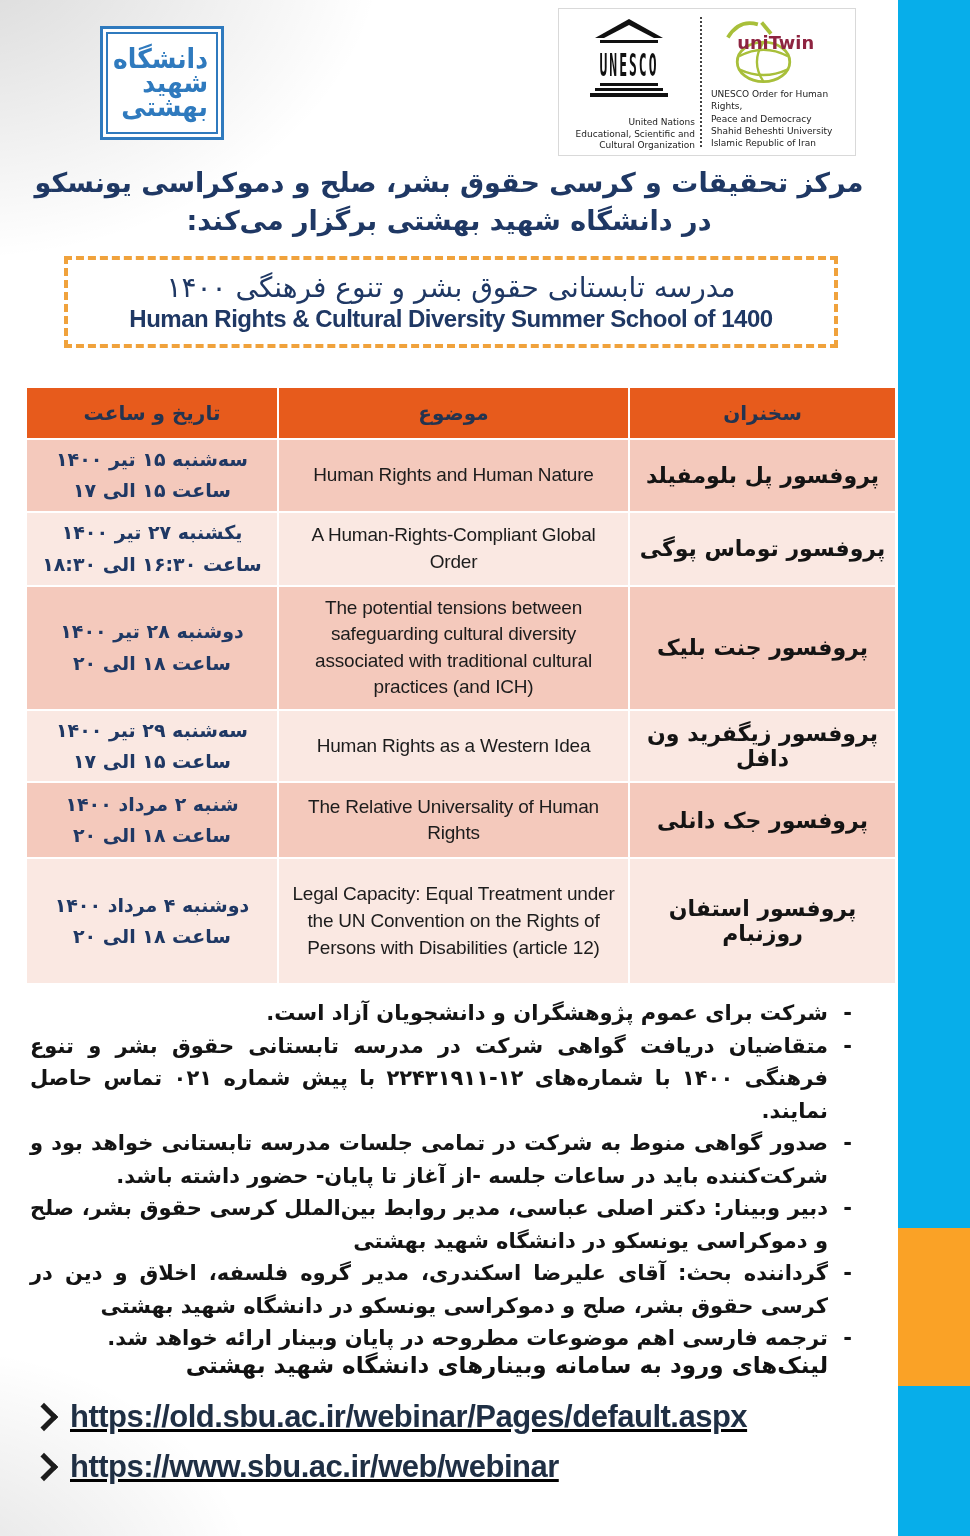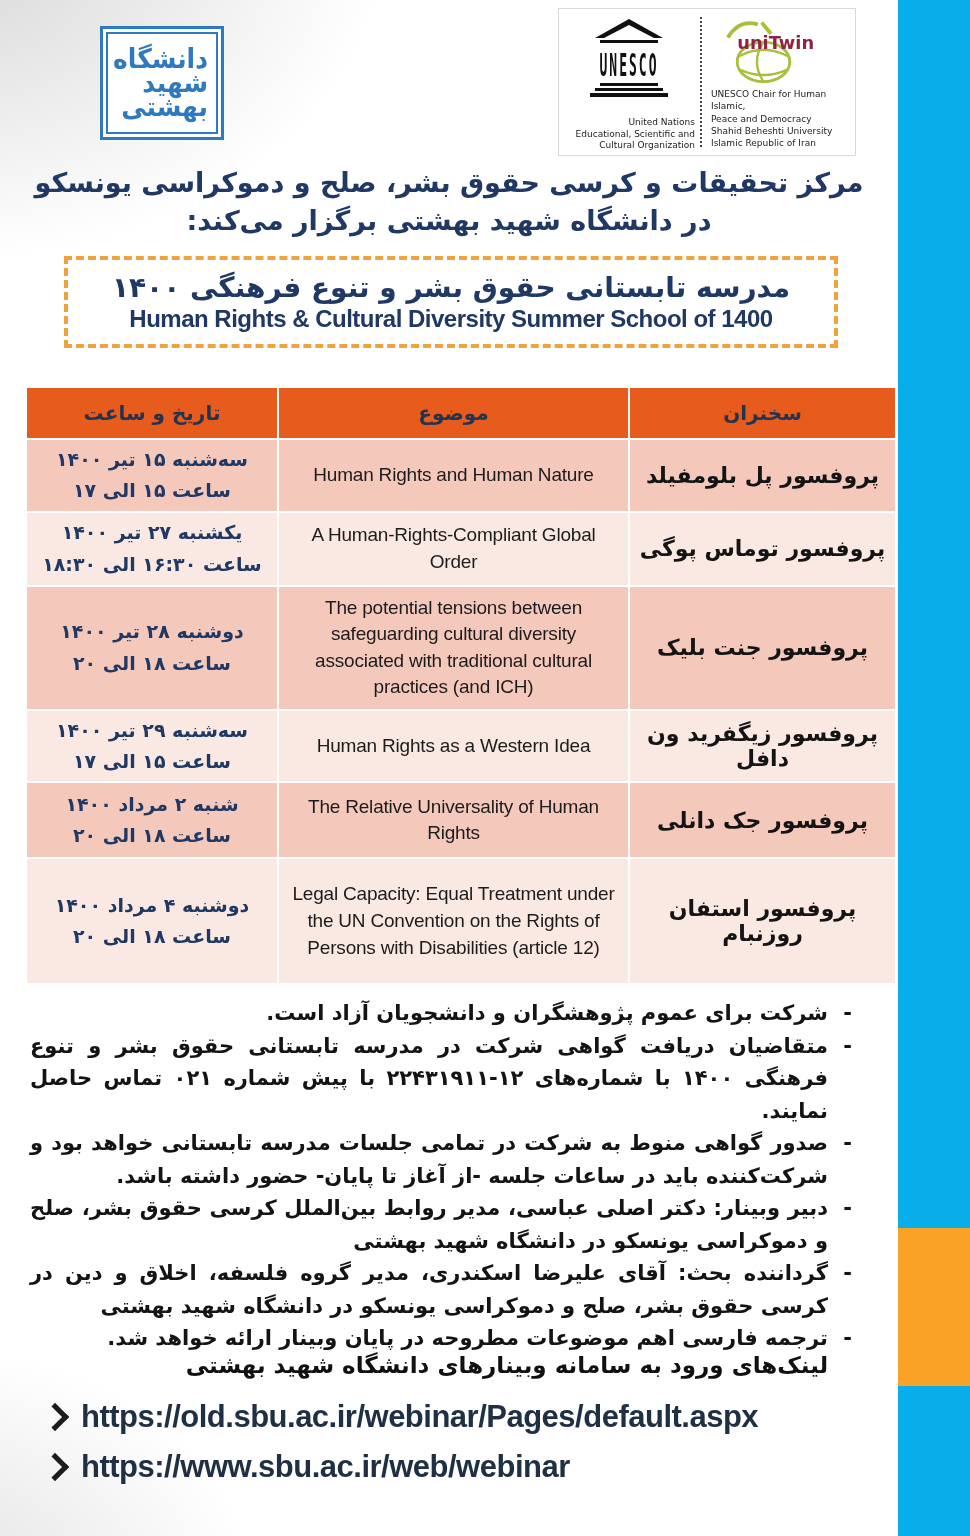--- a/index.html
+++ b/index.html
@@ -46,21 +46,21 @@
   .unitwin-col{flex:1;display:flex;flex-direction:column;align-items:flex-start;padding-left:4px;}
   .unitwin-caption{font-size:9px;line-height:1.35;color:#222;text-align:left;margin-top:2px;}
 
   
   .org-header{position:absolute;top:164px;left:0;width:898px;text-align:center;
        color:#1F3864;font-weight:bold;font-size:27px;line-height:1.4;direction:rtl;}
 
   
   .title-box{position:absolute;top:256px;left:64px;width:774px;height:92px;box-sizing:border-box;
        border:4px dashed #F0A23C;display:flex;flex-direction:column;align-items:center;justify-content:center;}
-  .title-fa{color:#1F3864;font-weight:bold;font-size:28px;direction:rtl;line-height:1.2;}
+  .title-fa{color:#1F3864;font-weight:normal;font-size:28px;direction:rtl;line-height:1.2;}
   .title-en{color:#1F3864;font-weight:bold;font-size:24px;letter-spacing:-0.5px;
        font-family:"Liberation Sans",sans-serif;line-height:1.15;}
 
   
   table.schedule{position:absolute;top:386px;left:25px;width:870px;border-collapse:collapse;table-layout:fixed;}
   .schedule col.c-date{width:252px;} .schedule col.c-topic{width:351px;} .schedule col.c-speaker{width:267px;}
   .schedule th{background:#E75B1C;color:#233450;font-weight:bold;font-size:20px;height:48px;
        border:2px solid #fff;direction:rtl;}
   .schedule td{border:2px solid #fff;vertical-align:middle;text-align:center;padding:4px 8px;box-sizing:border-box;}
   .schedule tr.odd td{background:#F4C9BC;}
@@ -72,21 +72,21 @@
 
   
   .notes{position:absolute;top:997px;left:30px;width:822px;direction:rtl;}
   .note{display:flex;gap:12px;color:#141414;font-weight:bold;font-size:21px;line-height:1.55;}
   .note .marker{width:12px;flex:0 0 auto;}
   .note .note-text{flex:1;text-align:justify;text-align-last:right;}
 
   
   .links-heading{position:absolute;top:1352px;left:0;width:898px;box-sizing:border-box;padding-left:116px;
        text-align:center;direction:rtl;color:#111;font-weight:bold;font-size:23px;}
-  .links{position:absolute;top:1392px;left:45px;list-style:none;margin:0;padding:0;}
+  .links{position:absolute;top:1392px;left:34px;list-style:none;margin:0;padding:0;text-decoration:underline;}
   .links li{display:flex;align-items:center;gap:16px;height:50px;}
   .chevron{width:15px;height:15px;border-top:5px solid #1c1c1c;border-right:5px solid #1c1c1c;
        transform:rotate(45deg);flex:0 0 auto;}
   .link-text{font-family:"Liberation Sans",sans-serif;font-weight:bold;font-size:31px;color:#1F2F44;letter-spacing:-0.5px;}
 </style>
 </head>
 <body>
 
 <div class="canvas">
 
@@ -125,21 +125,21 @@
       <svg width="120" height="76" viewBox="0 0 120 76">
         <path d="M14 24 Q26 4 46 10" stroke="#A8BF3A" stroke-width="4" fill="none"></path>
         <path d="M50 8 L60 20" stroke="#A8BF3A" stroke-width="4" fill="none"></path>
         <ellipse cx="52" cy="50" rx="28" ry="21" stroke="#A8BF3A" stroke-width="3" fill="none"></ellipse>
         <path d="M26 44 Q52 30 78 44" stroke="#A8BF3A" stroke-width="2.5" fill="none"></path>
         <path d="M26 58 Q52 70 78 58" stroke="#A8BF3A" stroke-width="2.5" fill="none"></path>
         <path d="M52 29 Q38 50 52 71" stroke="#A8BF3A" stroke-width="2.5" fill="none"></path>
         <text x="24" y="36" font-size="19" font-weight="bold" fill="#8E2441" font-family="DejaVu Sans, sans-serif">uniTwin</text>
       </svg>
       <div class="unitwin-caption">
-        <div>UNESCO Chair for Human Islamic,</div>
+        <div>UNESCO Order for Human Rights,</div>
         <div>Peace and Democracy</div>
         <div>Shahid Beheshti University</div>
         <div>Islamic Republic of Iran</div>
       </div>
     </div>
   </div>
 
   <div class="org-header">
     <div>مرکز تحقیقات و کرسی حقوق بشر، صلح و دموکراسی یونسکو</div>
     <div>در دانشگاه شهید بهشتی برگزار می‌کند:</div>

